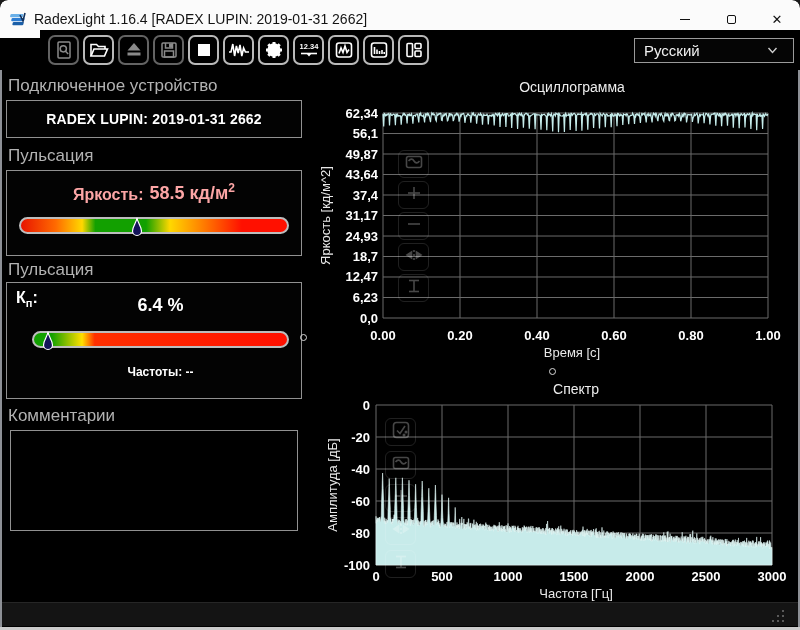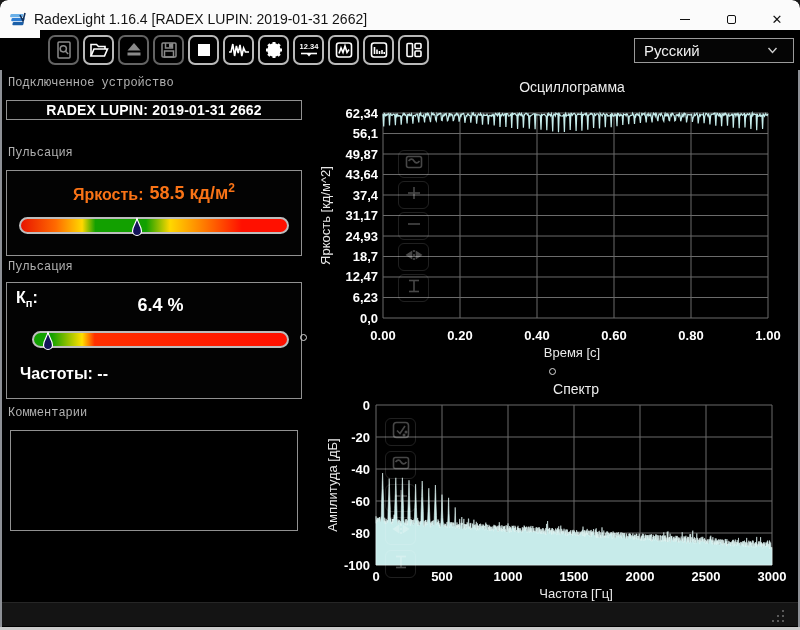--- a/index.html
+++ b/index.html
@@ -23,37 +23,37 @@
   .tb-btn.disabled{border-color:#636363;color:#8a8a8a;}
   .tb-btn svg{display:block;}
   .lang-select{margin-left:auto;width:160px;height:25px;border:1px solid #9a9a9a;background:#050505;
                color:#f2f2f2;font-size:15px;display:flex;align-items:center;padding:0 14px 0 9px;margin-right:8px;}
   .lang-select .chev{margin-left:auto;}
   .help-btn{width:30px;height:32px;border:2px solid #d6d6d6;border-radius:6px;color:#fff;
             font-size:20px;font-weight:bold;display:flex;align-items:center;justify-content:center;background:#000;margin-right:2px;}
   
   .main{position:absolute;left:0;top:70px;width:100%;height:532px;background:#000;}
   .left-panel{position:absolute;left:2px;top:0;width:308px;height:100%;}
-  .section-header{position:absolute;left:6px;font-size:12px;color:#b2b2b2;font-family:Liberation Mono, monospace;}
+  .section-header{position:absolute;left:6px;font-size:17px;color:#b2b2b2;}
   .panel-box{position:absolute;left:4px;width:296px;border:1px solid #919191;background:#030303;}
-  .device-box{top:30px;height:20px;display:flex;align-items:center;justify-content:center;
+  .device-box{top:30px;height:38px;display:flex;align-items:center;justify-content:center;
               color:#fff;font-weight:bold;font-size:14px;letter-spacing:.2px;}
   .value-box{top:100px;height:86px;}
-  .val-row{display:flex;justify-content:center;align-items:flex-start;margin-top:10px;gap:6px;color:#f97316;}
+  .val-row{display:flex;justify-content:center;align-items:flex-start;margin-top:10px;gap:6px;color:#fca5a5;}
   .val-label{font-size:16px;font-weight:bold;padding-top:5px;}
   .val-value{font-size:18px;font-weight:bold;}
   .val-value sup{font-size:12px;}
   .grad-bar{position:relative;margin:13px 12px 0 12px;height:17px;border:2px solid #bdbdbd;border-radius:10px;}
   .grad-marker{position:absolute;top:-2px;width:13px;height:21px;transform:translateX(-50%);}
   .puls-box{top:212px;height:117px;padding-left:13px;}
   .kp-label{position:absolute;left:9px;top:6px;color:#fff;font-weight:bold;font-size:16px;}
   .kp-label sub{font-size:11px;}
   .kp-value{text-align:center;margin-top:12px;color:#fff;font-weight:bold;font-size:18px;}
   .puls-box .grad-bar{margin-top:15px;}
-  .freq-row{text-align:left;margin-top:17px;color:#fff;font-weight:bold;font-size:16px;}
+  .freq-row{text-align:center;margin-top:17px;color:#fff;font-weight:bold;font-size:12px;}
   .comments-box{top:360px;height:101px;left:8px;width:288px;background:#000;color:#ddd;
                 font-size:13px;padding:4px;resize:none;}
   .hdr-dev{top:6px;} .hdr-val{top:76px;} .hdr-puls{top:190px;} .hdr-comm{top:336px;}
   
   .right-panel{position:absolute;left:312px;top:0;width:488px;height:100%;}
   .chart-layer{position:absolute;left:0;}
   .t-title{font:14px "Liberation Sans","DejaVu Sans",sans-serif;fill:#ededed;}
   .t-tick{font:bold 13px "Liberation Sans","DejaVu Sans",sans-serif;fill:#ffffff;}
   .t-axis{font:13px "Liberation Sans","DejaVu Sans",sans-serif;fill:#e8e8e8;}
   .ov-btn{position:absolute;width:31px;height:28px;border:1px solid rgba(255,255,255,.45);

